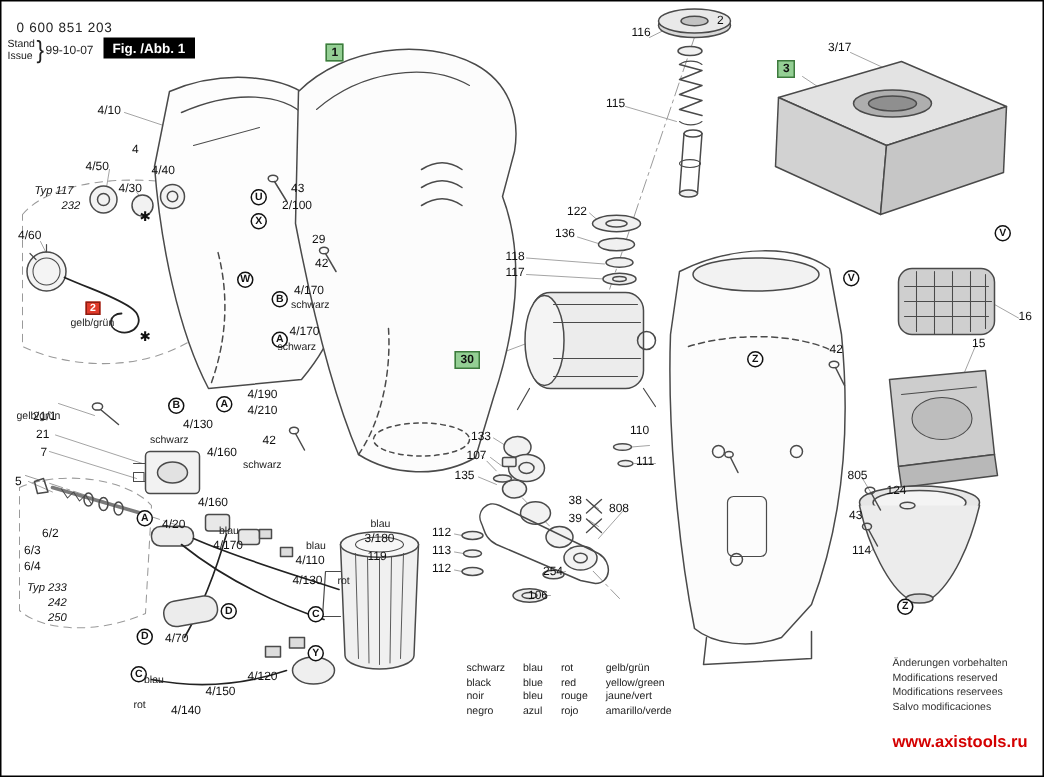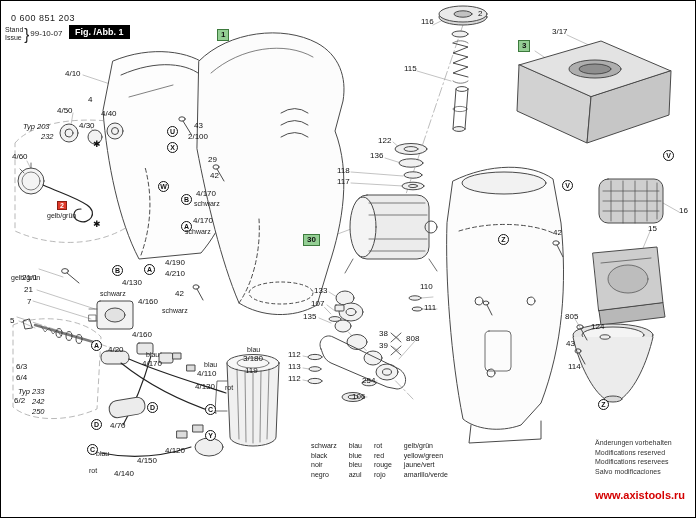--- a/index.html
+++ b/index.html
@@ -285,21 +285,21 @@
       <div class="callout plain" style="left: 477px; top: 9px;">2</div>
       <div class="callout plain" style="left: 551px; top: 27px;">3/17</div>
       <div class="callout green" style="left: 517px; top: 39px;">3</div>
       <div class="callout green" style="left: 216px; top: 28px;">1</div>
       <div class="callout plain" style="left: 64px; top: 69px;">4/10</div>
       <div class="callout plain" style="left: 403px; top: 64px;">115</div>
       <div class="callout plain" style="left: 87px; top: 95px;">4</div>
       <div class="callout plain" style="left: 56px; top: 106px;">4/50</div>
       <div class="callout plain" style="left: 100px; top: 109px;">4/40</div>
       <div class="callout plain" style="left: 78px; top: 121px;">4/30</div>
-      <div class="callout italic" style="left: 22px; top: 122px;">Typ 203</div>
+      <div class="callout italic" style="left: 22px; top: 122px;">Typ 117</div>
       <div class="callout italic" style="left: 40px; top: 132px;">232</div>
       <div class="callout plain" style="left: 193px; top: 121px;">43</div>
       <div class="callout plain" style="left: 187px; top: 132px;">2/100</div>
       <div class="callout circle" style="left: 166px; top: 125px;">U</div>
       <div class="callout circle" style="left: 166px; top: 141px;">X</div>
       <div class="callout star" style="left: 92px; top: 139px;">✱</div>
       <div class="callout plain" style="left: 377px; top: 136px;">122</div>
       <div class="callout plain" style="left: 11px; top: 152px;">4/60</div>
       <div class="callout plain" style="left: 207px; top: 155px;">29</div>
       <div class="callout plain" style="left: 369px; top: 151px;">136</div>
@@ -342,21 +342,21 @@
       <div class="callout plain" style="left: 419px; top: 282px; text-align: center;">110</div>
       <div class="callout plain" style="left: 423px; top: 303px;">111</div>
       <div class="callout plain" style="left: 564px; top: 312px;">805</div>
       <div class="callout plain" style="left: 590px; top: 322px;">124</div>
       <div class="callout plain" style="left: 9px; top: 316px;">5</div>
       <div class="callout circle" style="left: 90px; top: 339px;">A</div>
       <div class="callout plain" style="left: 131px; top: 330px;">4/160</div>
       <div class="callout plain" style="left: 107px; top: 345px;">4/20</div>
       <div class="callout small" style="left: 145px; top: 350px;">blau</div>
       <div class="callout plain" style="left: 141px; top: 359px;">4/170</div>
-      <div class="callout plain" style="left: 13px; top: 351px; margin-top: 45px;">6/2</div>
+      <div class="callout plain" style="left: 27px; top: 351px;">6/2</div>
       <div class="callout plain" style="left: 15px; top: 362px;">6/3</div>
       <div class="callout plain" style="left: 15px; top: 373px;">6/4</div>
       <div class="callout italic" style="left: 17px; top: 387px;">Typ 233</div>
       <div class="callout italic" style="left: 31px; top: 397px;">242</div>
       <div class="callout italic" style="left: 31px; top: 407px;">250</div>
       <div class="callout plain" style="left: 378px; top: 329px;">38</div>
       <div class="callout plain" style="left: 378px; top: 341px;">39</div>
       <div class="callout plain" style="left: 405px; top: 334px;">808</div>
       <div class="callout plain" style="left: 287px; top: 350px;">112</div>
       <div class="callout plain" style="left: 287px; top: 362px;">113</div>

